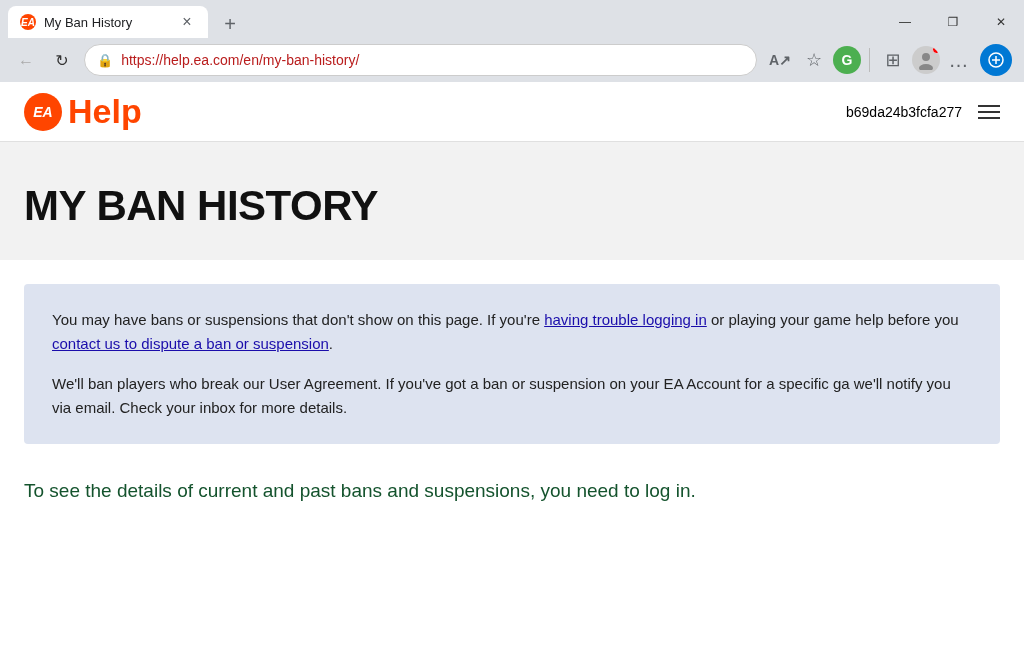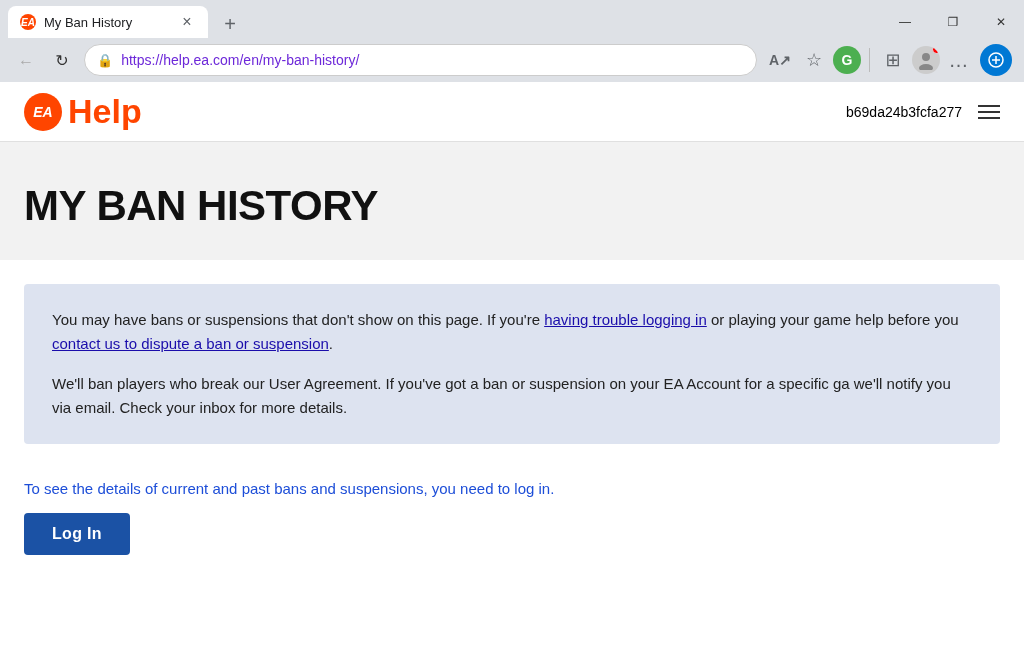--- a/index.html
+++ b/index.html
@@ -100,21 +100,21 @@
       height: 32px;
       display: flex;
       align-items: center;
       padding: 0 12px;
       gap: 8px;
       font-size: 14px;
       color: #333;
       border: 1px solid #ccc;
     }
     .lock-icon { color: #5f6368; font-size: 13px; }
-    .url-text { flex: 1; font-size: 14px; color: #6d28d9; }
+    .url-text { flex: 1; font-size: 14px; color: #b91c1c; }
     .browser-actions {
       display: flex;
       align-items: center;
       gap: 4px;
     }
     .browser-action-btn {
       width: 30px;
       height: 30px;
       border-radius: 50%;
       display: flex;
@@ -256,22 +256,22 @@
     .info-box a {
       color: #1a0dab;
       text-decoration: underline;
     }
 
     
     .login-section {
       padding: 8px 0 16px;
     }
     .login-text {
-      font-size: 15px;
-      color: #1d4ed8;
+      font-size: 19px;
+      color: #14532d;
       margin-bottom: 16px;
     }
     .login-btn {
       background: #1b52a5;
       color: #fff;
       border: none;
       border-radius: 4px;
       padding: 12px 28px;
       font-size: 16px;
       font-weight: 700;
@@ -360,17 +360,16 @@
 
     <div class="info-box">
       <p>
         <span>You may have bans or suspensions that don't show on this page. If you're </span><a href="#">having trouble logging in</a><span> or playing your game</span><span> help before you </span><a href="#">contact us to dispute a ban or suspension</a><span>.</span>
       </p>
       <p>We'll ban players who break our User Agreement. If you've got a ban or suspension on your EA Account for a specific ga we'll notify you via email. Check your inbox for more details.</p>
     </div>
 
     <div class="login-section">
       <p class="login-text">To see the details of current and past bans and suspensions, you need to log in.</p>
-      <button class="login-btn">Log In</button>
     </div>
 
   </div>
 </div>
 
 </body></html>

